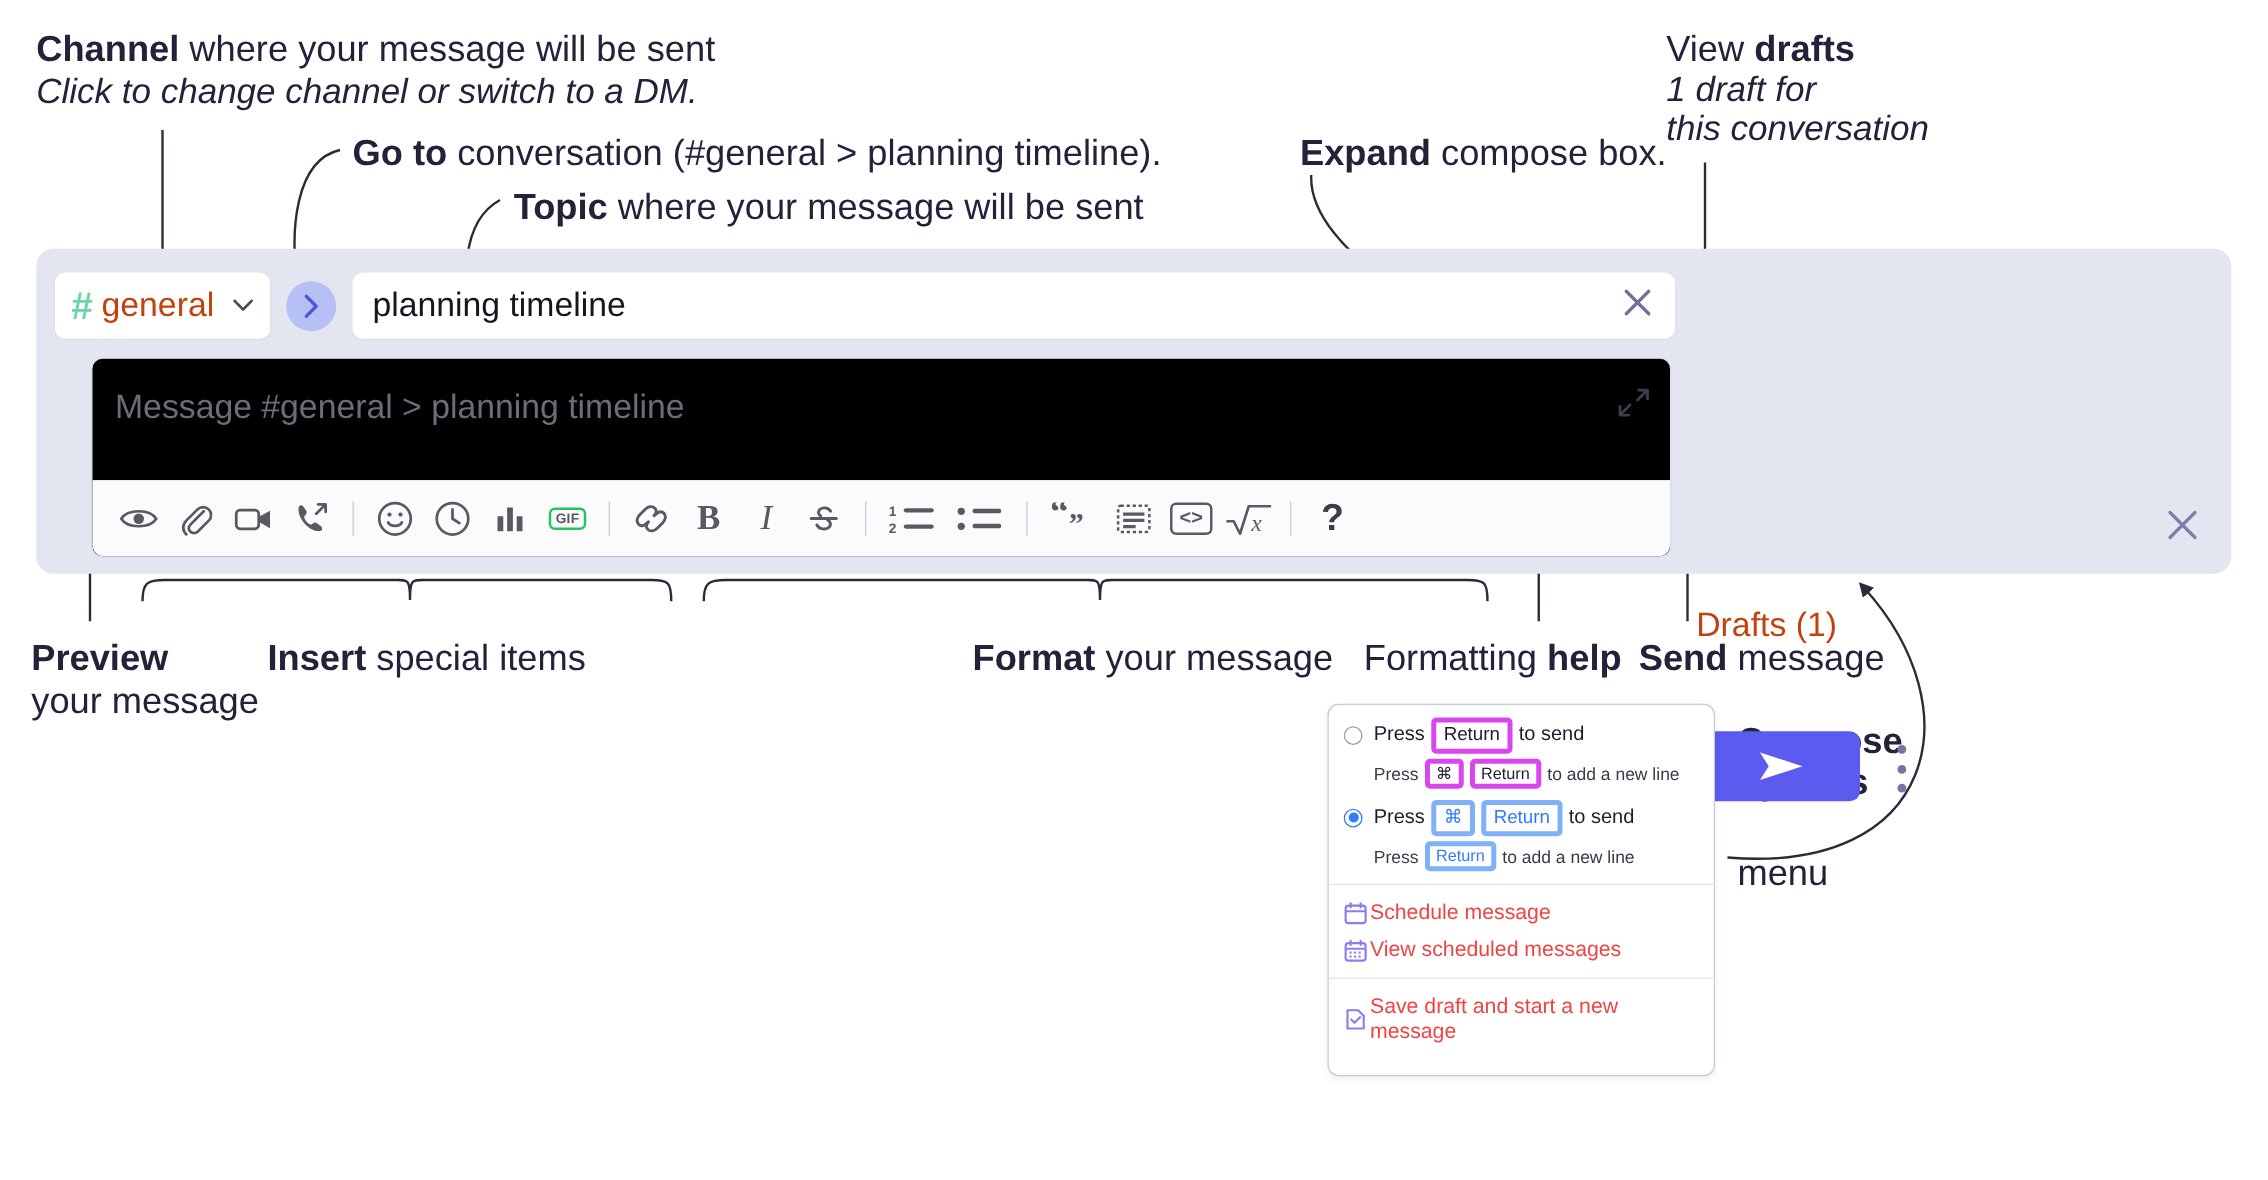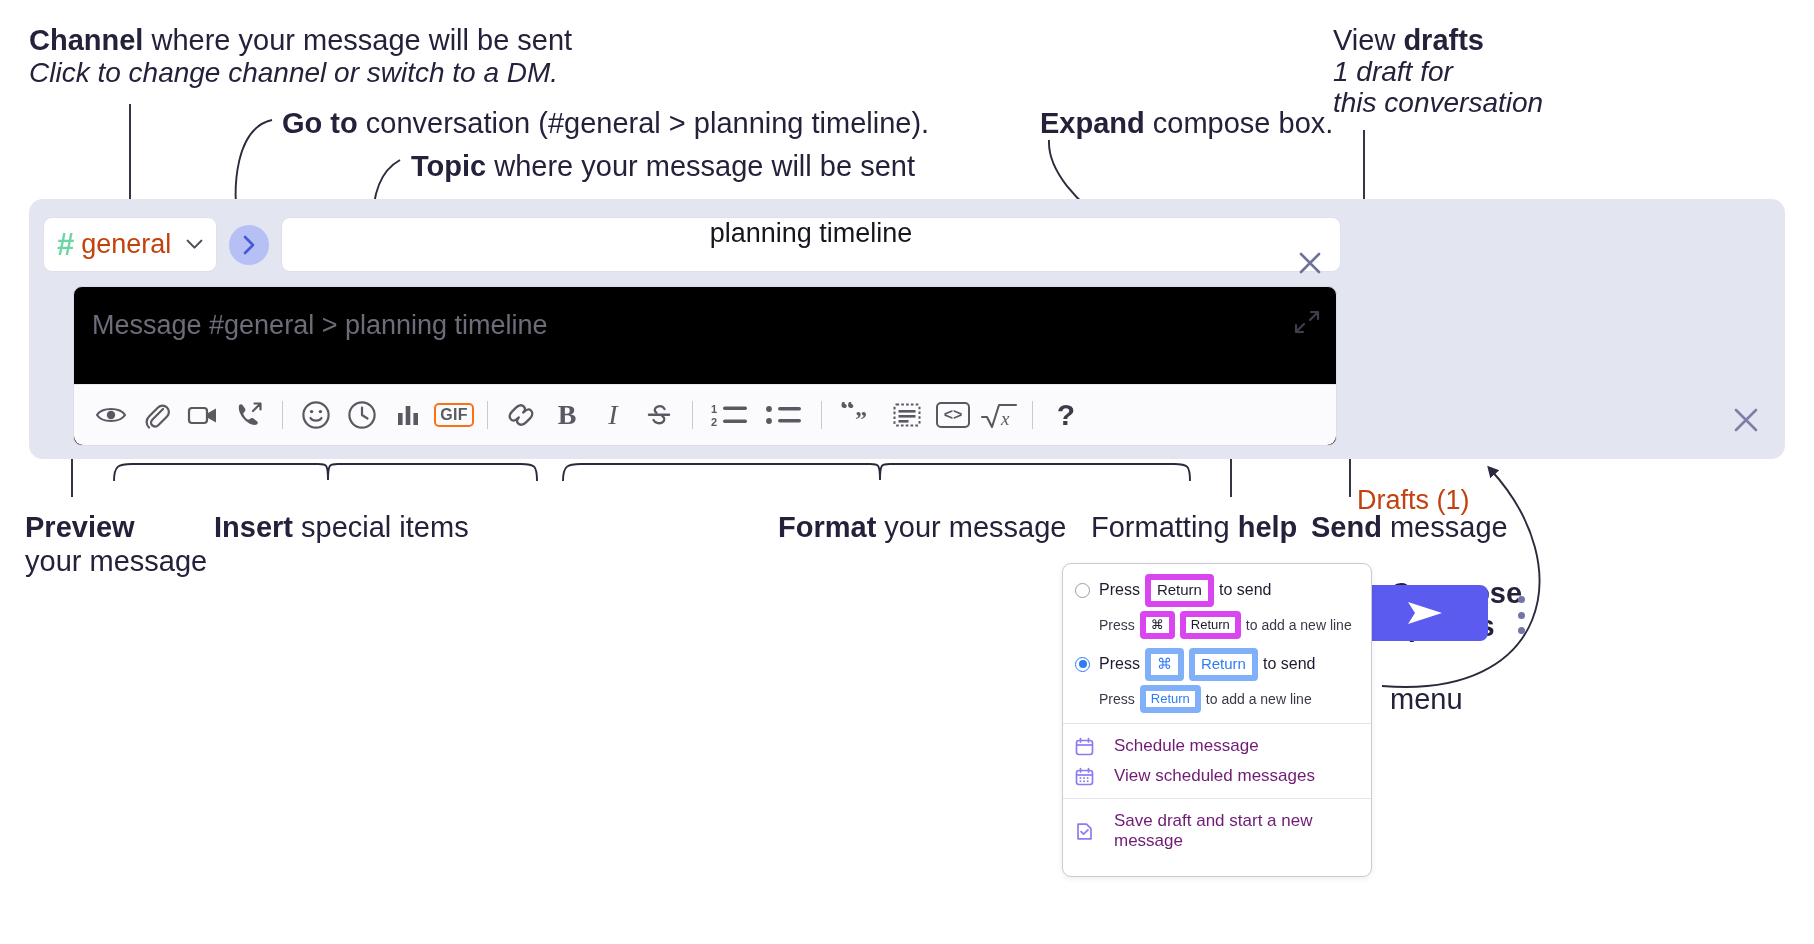--- a/index.html
+++ b/index.html
@@ -33,21 +33,21 @@
   #channel-hash { color:#6fd6a3; font-size:31px; font-weight:700; line-height:1; }
   #channel-name { font-size:27px; color:#c2410c; }
   #channel-chevron { margin-left:auto; color:#4a4a58; font-size:17px; }
   #goto-btn {
     width:40px; height:40px; border-radius:50%; background:#b6c0f5;
     display:flex; align-items:center; justify-content:center;
     margin:0 12px; color:#4759d4; font-size:22px; font-weight:700;
   }
   #topic-field {
     width:1060px; height:55px; background:#ffffff; border:1px solid #dfe0ec;
-    border-radius:9px; display:flex; align-items:center; padding:0 16px;flex-direction:column;
+    border-radius:9px; display:flex; align-items:center; padding:0 16px;
   }
   #topic-value { font-size:27px; color:#17161f; }
   #topic-clear { margin-left:auto; color:#6f719a; font-size:30px; line-height:1; }
 
   
   #msgbox {
     position:absolute; left:44px; top:87px; width:1264px; height:160px;
     background:#000000; border:1px solid #dcdeea; border-radius:9px;
   }
   #msg-placeholder {
@@ -59,22 +59,22 @@
   #toolbar {
     position:absolute; left:0; bottom:0; width:100%; height:61px;
     border-top:1px solid #e7e8f0; background:#fbfbfd;
     border-bottom-left-radius:9px; border-bottom-right-radius:9px;
     display:flex; align-items:center; padding:0 14px; gap:0;
   }
   .tb { width:46px; height:46px; display:flex; align-items:center; justify-content:center; color:#595962; }
   .tb svg { display:block; }
   .tb-sep { width:1px; height:28px; background:#c8c9d4; margin:0 10px; }
   .gif-box {
-    border:2px solid #f97316; border-radius:5px; padding:1px 4px;
-    font-size:16px; font-weight:700; letter-spacing:0.2px; color:#595962;
+    border:2px solid #22c55e; border-radius:5px; padding:1px 4px;
+    font-size:11px; font-weight:700; letter-spacing:0.2px; color:#595962;
     font-family:"Liberation Sans", sans-serif;
   }
   .code-box { border:2.5px solid #595962; border-radius:5px; width:34px; height:26px;
     display:flex; align-items:center; justify-content:center; font-size:16px; font-weight:700; }
   .helpq { font-size:30px; font-weight:700; color:#3d3d4a; }
 
   
   #drafts-label {
     position:absolute; left:1328px; top:286px; font-size:27px; color:#c2410c;
   }
@@ -101,28 +101,28 @@
   }
   .radio-row { display:flex; align-items:center; gap:9px; padding:2px 12px; }
   .radio {
     width:15px; height:15px; border-radius:50%; border:1.6px solid #9a9aa6; flex:none;
     display:flex; align-items:center; justify-content:center;
   }
   .radio.on { border-color:#2f7df6; }
   .radio.on i { width:8px; height:8px; border-radius:50%; background:#2f7df6; display:block; }
   .r-text { font-size:16px; color:#1d1c2e; display:flex; align-items:center; gap:5px; }
   .kbd {
-    border:6px solid #d946ef; border-radius:4px; padding:1px 6px;
+    border:4px solid #d946ef; border-radius:4px; padding:1px 6px;
     font-size:15px; color:#1d1c2e; background:#fff; line-height:1.25;
   }
   .kbd.blue { border-color:#7fb0f8; color:#2f7df6; }
   .sub-row { display:flex; align-items:center; gap:5px; padding:2px 12px 3px 36px; font-size:14px; color:#3a3948; }
   .sub-row .kbd { font-size:13px; padding:0px 5px; }
   .menu-div { height:1px; background:#e2e2e9; margin:7px 0; }
-  .menu-item { display:flex; align-items:center; gap:20px; padding:5px 12px; font-size:17px; color:#701a75; }
+  .menu-item { display:flex; align-items:center; gap:2px; padding:5px 12px; font-size:17px; color:#ef4444; }
   .menu-item svg { flex:none; display:block; }
 
   
   #lines { position:absolute; left:0; top:0; width:1814px; height:944px; pointer-events:none; }
 </style>
 </head>
 <body>
 
 <div class="anno anno-sz" style="left:29px; top:23px; font-size:29px;">
   <b>Channel</b><span> where your message will be sent</span>

